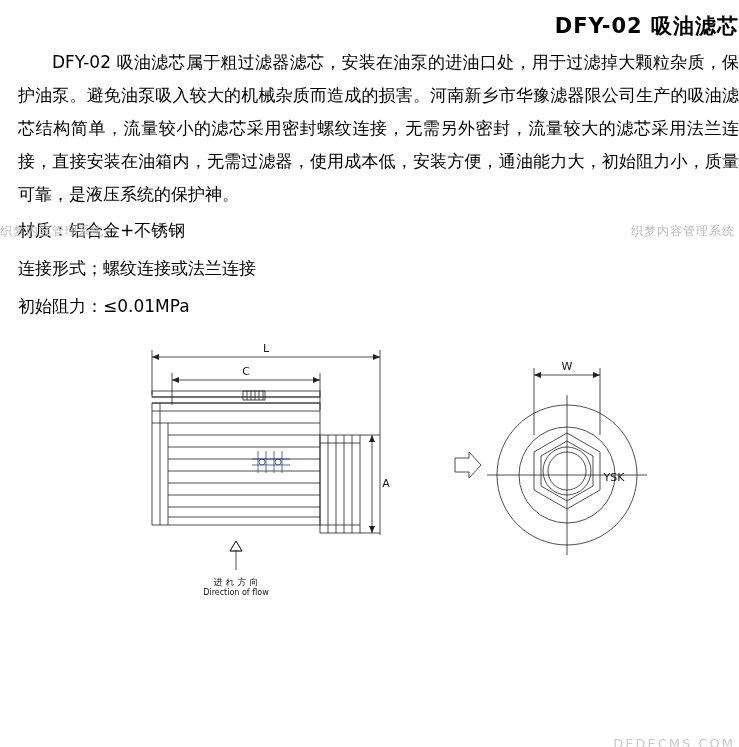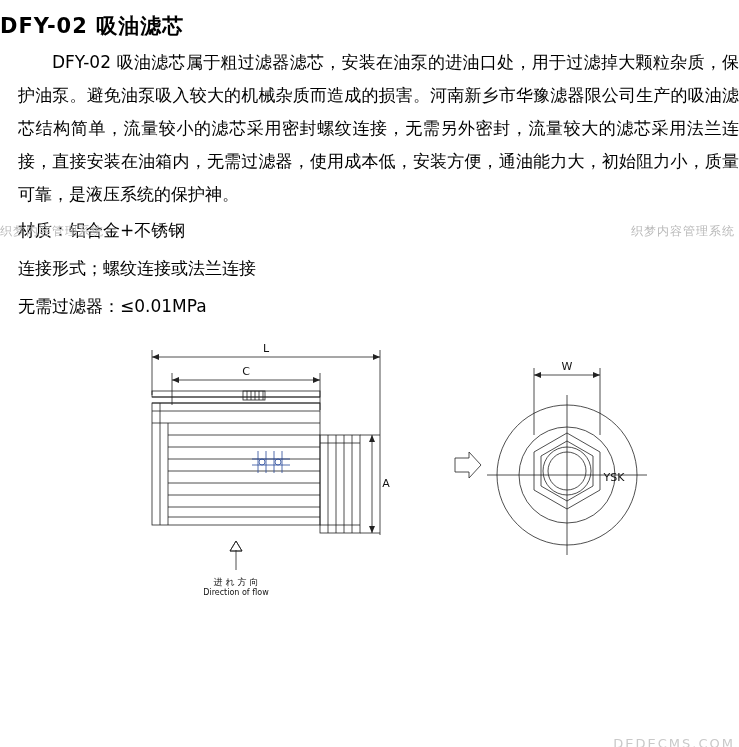--- a/index.html
+++ b/index.html
@@ -14,21 +14,21 @@
     color: #000000;
     position: relative;
     overflow: hidden;
   }
   .page {
     width: 739px;
     height: 747px;
     position: relative;
   }
   .title {
-    text-align: left;
+    text-align: right;
     font-size: 21px;
     font-weight: bold;
     letter-spacing: 1px;
     padding-top: 12px;
     padding-bottom: 6px;
     font-family: "DejaVu Sans", sans-serif;
   }
   .body-text {
     padding: 0 0 0 18px;
     font-size: 17px;
@@ -86,21 +86,21 @@
 
 <div class="page">
 
   <div class="title">DFY-02 吸油滤芯</div>
 
   <div class="body-text para-indent">DFY-02 吸油滤芯属于粗过滤器滤芯，安装在油泵的进油口处，用于过滤掉大颗粒杂质，保护油泵。避免油泵吸入较大的机械杂质而造成的损害。河南新乡市华豫滤器限公司生产的吸油滤芯结构简单，流量较小的滤芯采用密封螺纹连接，无需另外密封，流量较大的滤芯采用法兰连接，直接安装在油箱内，无需过滤器，使用成本低，安装方便，通油能力大，初始阻力小，质量可靠，是液压系统的保护神。</div>
 
   <div class="body-text">
     <div class="spec-line">材质：铝合金+不锈钢</div>
     <div class="spec-line">连接形式；螺纹连接或法兰连接</div>
-    <div class="spec-line">无需过滤器：≤0.01MPa</div>
+    <div class="spec-line">初始阻力：≤0.01MPa</div>
   </div>
 
   <div class="figure-wrap">
     <svg width="739" height="265" viewBox="0 0 739 265">
       <g stroke="#222222" stroke-width="0.8" fill="none">
 
         <line x1="152" y1="22" x2="380" y2="22"></line>
         <path d="M152 22 l7 -3 l0 6 z" fill="#222222" stroke="none"></path>
         <path d="M380 22 l-7 -3 l0 6 z" fill="#222222" stroke="none"></path>
         <line x1="152" y1="15" x2="152" y2="60"></line>

